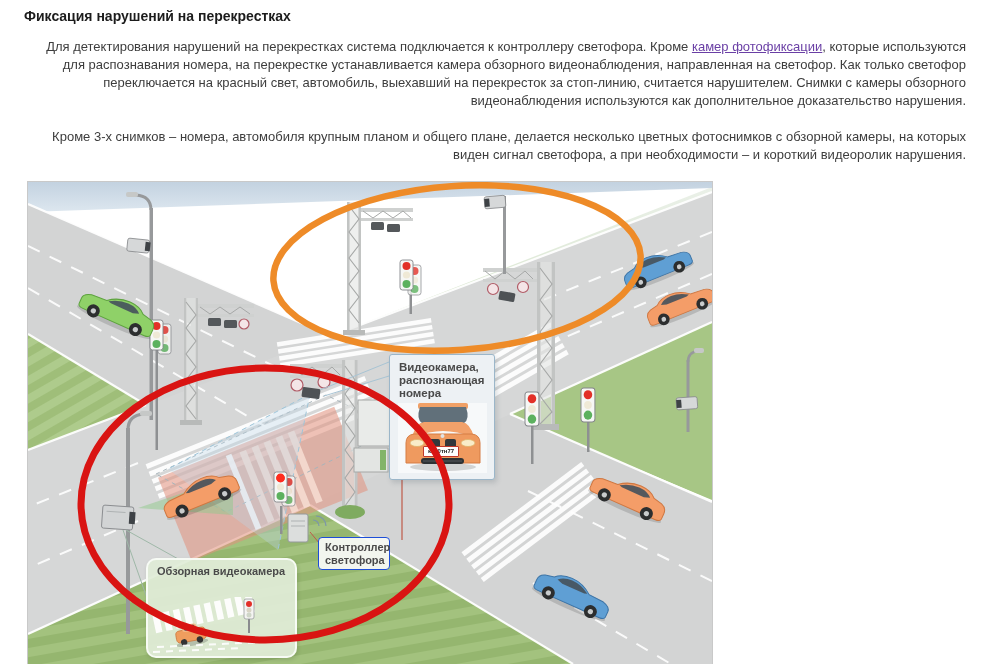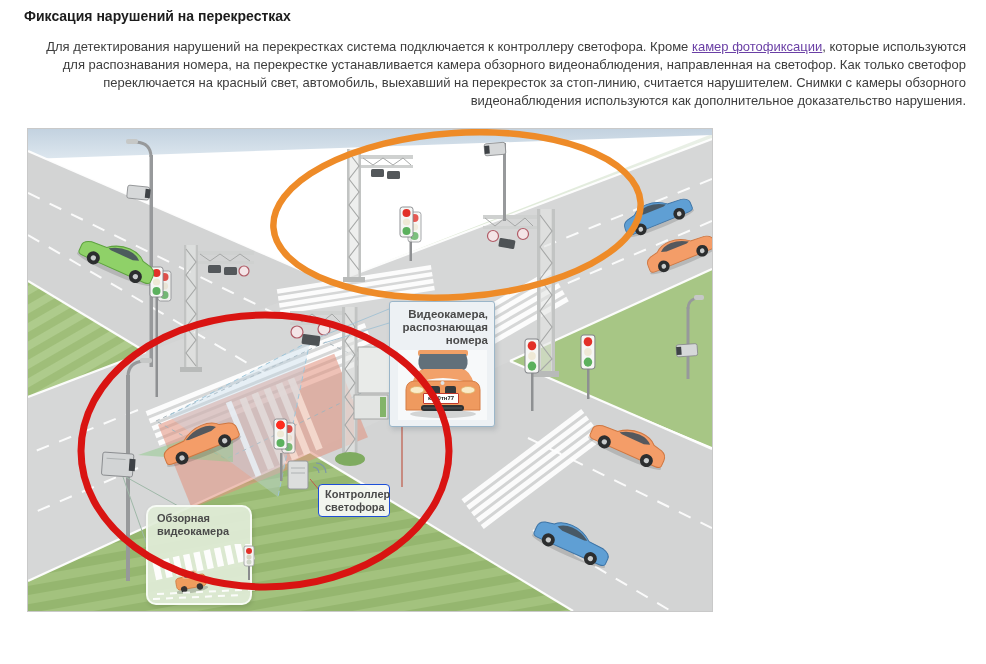--- a/index.html
+++ b/index.html
@@ -11,41 +11,42 @@
   .body-text.last{margin-bottom:0;}
   a.textlink{color:#6a3fa5;text-decoration:underline;cursor:pointer;}
   .diagram{position:relative;margin:17px 0 0 3px;width:684px;height:482px;
            border:1px solid #c9c9c9;background:#fff;overflow:hidden;}
   .diagram svg.scene{position:absolute;left:0;top:0;}
   .overlay{position:absolute;left:0;top:0;pointer-events:none;}
   .callout{position:absolute;box-sizing:border-box;}
   .anpr-box{left:361px;top:172px;width:106px;height:126px;padding:6px 6px 0 9px;
             background:#edf1f4;border:1px solid #9bb6c9;border-radius:3px;
             box-shadow:2px 3px 5px rgba(60,80,90,.18);}
-  .anpr-text{font-size:11.5px;font-weight:bold;color:#4a4a4a;line-height:13px;text-align:right;}
+  .anpr-text{font-size:11.5px;font-weight:bold;color:#4a4a4a;line-height:13px;}
   .anpr-photo{position:absolute;left:8px;top:48px;width:89px;height:70px;
               background:#f7f9fa;overflow:hidden;}
   .plate{position:absolute;left:25px;top:43px;width:34px;height:9px;background:#fff;
          border:1px solid #c0392b;border-radius:1px;font-size:6px;line-height:8px;
          text-align:center;color:#1d1d1d;font-weight:bold;}
   .ctrl-box{left:290px;top:355px;width:72px;padding:3px 6px;
             background:rgba(247,249,244,.95);border:1px solid #1d4ed8;border-radius:4px;
             font-size:11px;font-weight:bold;color:#4a4a4a;line-height:12.5px;}
-  .inset-box{left:118px;top:376px;width:106px;height:100px;
+  .inset-box{left:118px;top:376px;width:151px;height:100px;
              background:rgba(224,236,215,.93);border:2px solid rgba(250,253,248,.9);
              border-radius:10px;box-shadow:1px 2px 4px rgba(0,0,0,.12);}
   .inset-text{padding:5px 0 0 9px;font-size:11px;font-weight:bold;color:#4a4a4a;line-height:12.5px;}
   .inset-scene{position:absolute;left:3px;bottom:3px;}
 </style>
 </head>
 <body>
 
 <div class="article">
   <h1 class="page-title">Фиксация нарушений на перекрестках</h1>
   <p class="body-text"><span>Для детектирования нарушений на перекрестках система подключается к контроллеру светофора. Кроме </span><a class="textlink">камер фотофиксации</a><span>, которые используются для распознавания номера, на перекрестке устанавливается камера обзорного видеонаблюдения, направленная на светофор. Как только светофор переключается на красный свет, автомобиль, выехавший на перекресток за стоп-линию, считается нарушителем. Снимки с камеры обзорного видеонаблюдения используются как дополнительное доказательство нарушения.</span></p>
+  <p class="body-text last">Кроме 3-х снимков – номера, автомобиля крупным планом и общего плане, делается несколько цветных фотоснимков с обзорной камеры, на которых виден сигнал светофора, а при необходимости – и короткий видеоролик нарушения.</p>
 
   <div class="diagram">
 
     <svg class="scene" width="684" height="482" viewBox="0 0 684 482">
       <defs>
         <linearGradient id="gSky" x1="0" y1="0" x2="0" y2="1">
           <stop offset="0" stop-color="#c3d2e0"></stop>
             <stop offset="1" stop-color="#dde7ef"></stop>
         </linearGradient>
         <linearGradient id="gFar" x1="0" y1="0" x2="0" y2="1">

